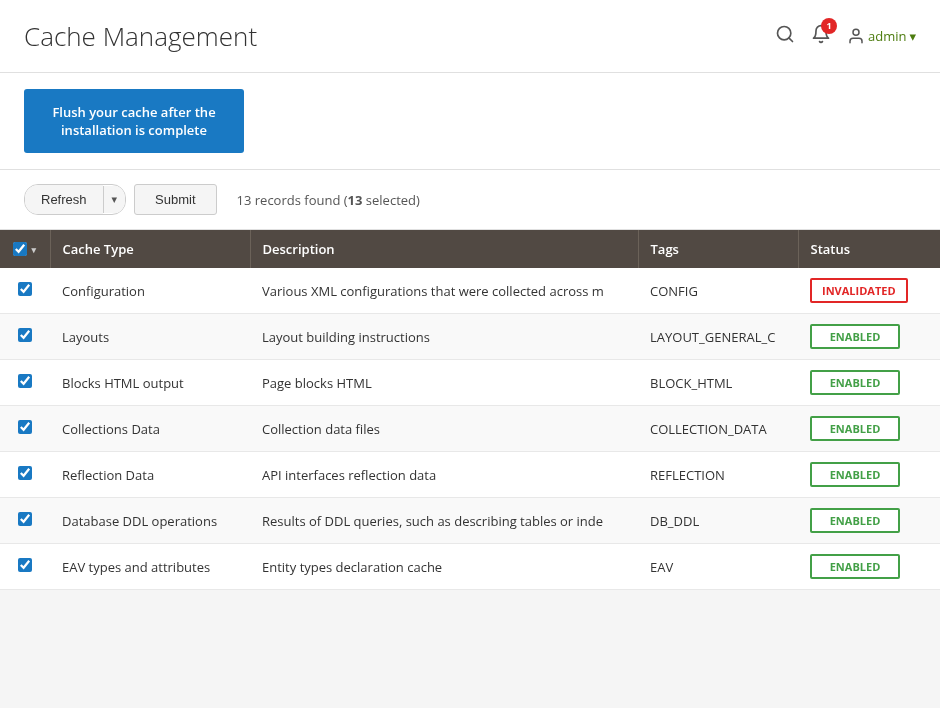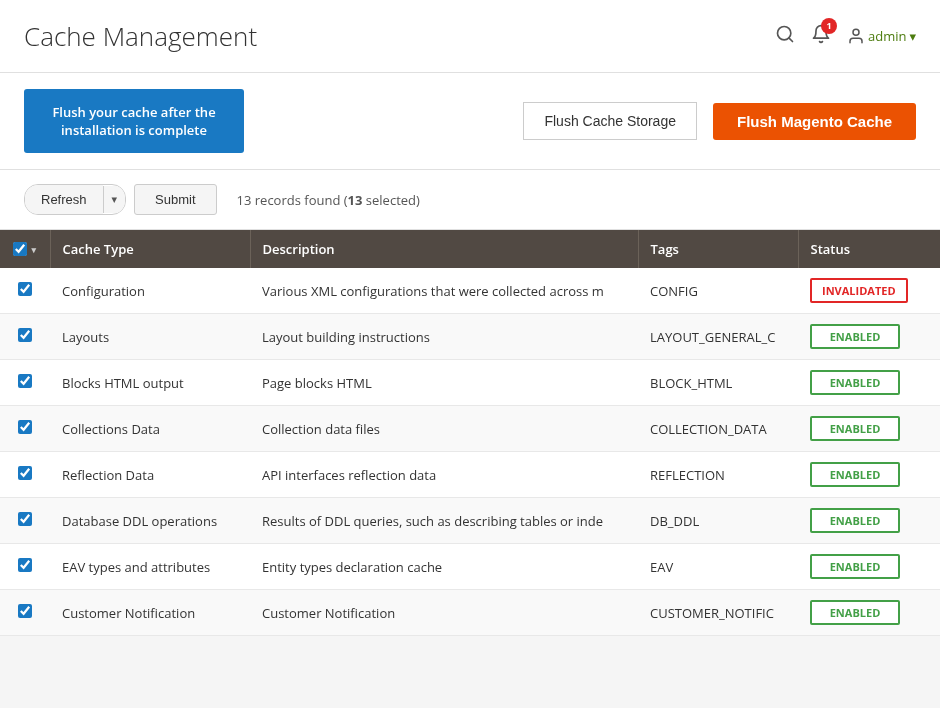--- a/index.html
+++ b/index.html
@@ -260,24 +260,20 @@
           <circle cx="12" cy="7" r="4"></circle>
       </svg>
       <span>admin</span>
       <span>▾</span>
     </div>
   </div>
 </div>
 
 <div class="flush-banner">
   <div class="flush-info-box">Flush your cache after the installation is complete</div>
-  <div class="flush-actions">
-    <button class="flush-cache-storage-btn">Flush Cache Storage</button>
-    <button class="flush-magento-btn">Flush Magento Cache</button>
-  </div>
 </div>
 
 <div class="toolbar">
   <div class="refresh-btn-group">
     <button class="refresh-btn">Refresh</button>
     <button class="refresh-dropdown-btn">▾</button>
   </div>
   <button class="submit-btn">Submit</button>
   <span class="records-info">
     <span>13 records found (</span><strong>13</strong><span> selected)</span>
@@ -343,22 +339,15 @@
           <td>DB_DDL</td>
           <td><span class="status-badge status-enabled">ENABLED</span></td>
         </tr>
         <tr>
           <td class="td-checkbox"><input type="checkbox" checked="" style=""></td>
           <td>EAV types and attributes</td>
           <td>Entity types declaration cache</td>
           <td>EAV</td>
           <td><span class="status-badge status-enabled">ENABLED</span></td>
         </tr>
-        <tr>
-          <td class="td-checkbox"><input type="checkbox" checked="" style=""></td>
-          <td>Customer Notification</td>
-          <td>Customer Notification</td>
-          <td>CUSTOMER_NOTIFIC</td>
-          <td><span class="status-badge status-enabled">ENABLED</span></td>
-        </tr>
       </tbody>
   </table>
 </div>
 
 </body></html>

